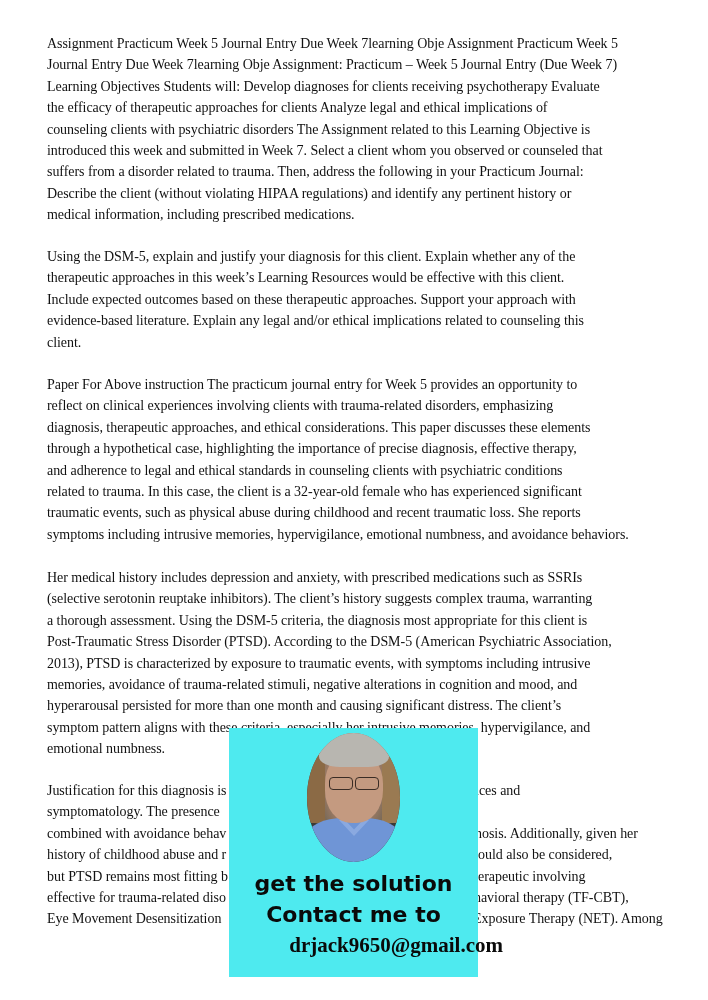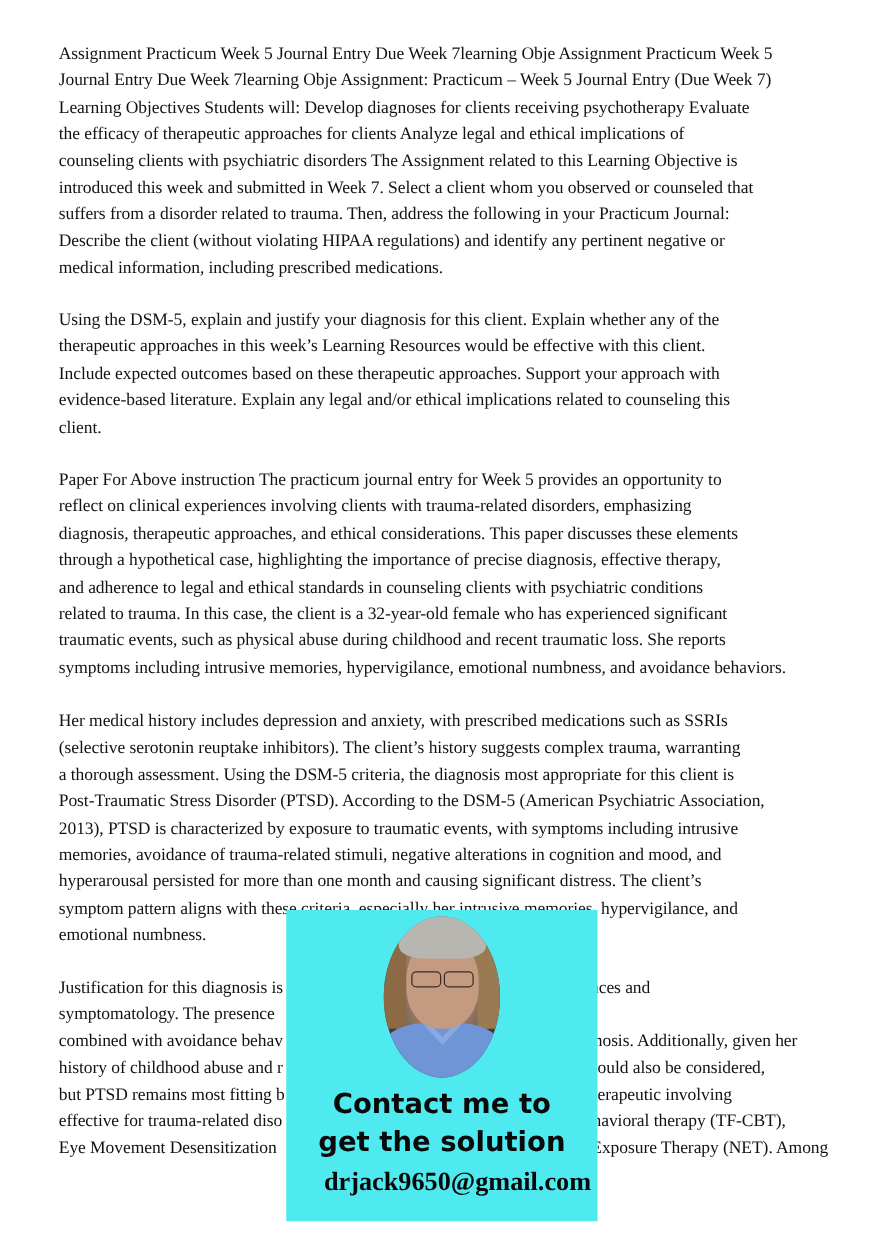--- a/index.html
+++ b/index.html
@@ -93,35 +93,36 @@
   }
   #ad-email {
     position: absolute;
     left: 0; width: 274px;
     top: 205px;
     font-family: "Liberation Serif", "DejaVu Serif", serif;
     font-weight: bold;
     font-size: 21px;
     line-height: 24px;
     color: #0a0a0a;
+    text-align: right;
   }
 </style>
 </head>
 <body>
 
 <div id="doc">
 
   <div class="line" style="top:0px">Assignment Practicum Week 5 Journal Entry Due Week 7learning Obje Assignment Practicum Week 5</div>
   <div class="line" style="top:21.4px">Journal Entry Due Week 7learning Obje Assignment: Practicum – Week 5 Journal Entry (Due Week 7)</div>
   <div class="line" style="top:42.8px">Learning Objectives Students will: Develop diagnoses for clients receiving psychotherapy Evaluate</div>
   <div class="line" style="top:64.2px">the efficacy of therapeutic approaches for clients Analyze legal and ethical implications of</div>
   <div class="line" style="top:85.6px">counseling clients with psychiatric disorders The Assignment related to this Learning Objective is</div>
   <div class="line" style="top:107px">introduced this week and submitted in Week 7. Select a client whom you observed or counseled that</div>
   <div class="line" style="top:128.4px">suffers from a disorder related to trauma. Then, address the following in your Practicum Journal:</div>
-  <div class="line" style="top:149.8px">Describe the client (without violating HIPAA regulations) and identify any pertinent negative or</div>
+  <div class="line" style="top:149.8px">Describe the client (without violating HIPAA regulations) and identify any pertinent history or</div>
   <div class="line" style="top:171.2px">medical information, including prescribed medications.</div>
 
   <div class="line" style="top:213px">Using the DSM-5, explain and justify your diagnosis for this client. Explain whether any of the</div>
   <div class="line" style="top:234.4px">therapeutic approaches in this week’s Learning Resources would be effective with this client.</div>
   <div class="line" style="top:255.8px">Include expected outcomes based on these therapeutic approaches. Support your approach with</div>
   <div class="line" style="top:277.2px">evidence-based literature. Explain any legal and/or ethical implications related to counseling this</div>
   <div class="line" style="top:298.6px">client.</div>
 
   <div class="line" style="top:341px">Paper For Above instruction The practicum journal entry for Week 5 provides an opportunity to</div>
   <div class="line" style="top:362.4px">reflect on clinical experiences involving clients with trauma-related disorders, emphasizing</div>
@@ -178,17 +179,17 @@
     <div class="shirt"></div>
     <div class="collar"></div>
     <div class="face"></div>
     <div class="hair"></div>
     <div class="glasses">
         <span class="l"></span>
         <span class="r"></span>
       </div>
   </div>
   <div id="ad-headline">
+    <div>get the solution</div>
     <div>Contact me to</div>
-    <div>get the solution</div>
   </div>
   <div id="ad-email">drjack9650@gmail.com</div>
 </div>
 
 </body></html>

